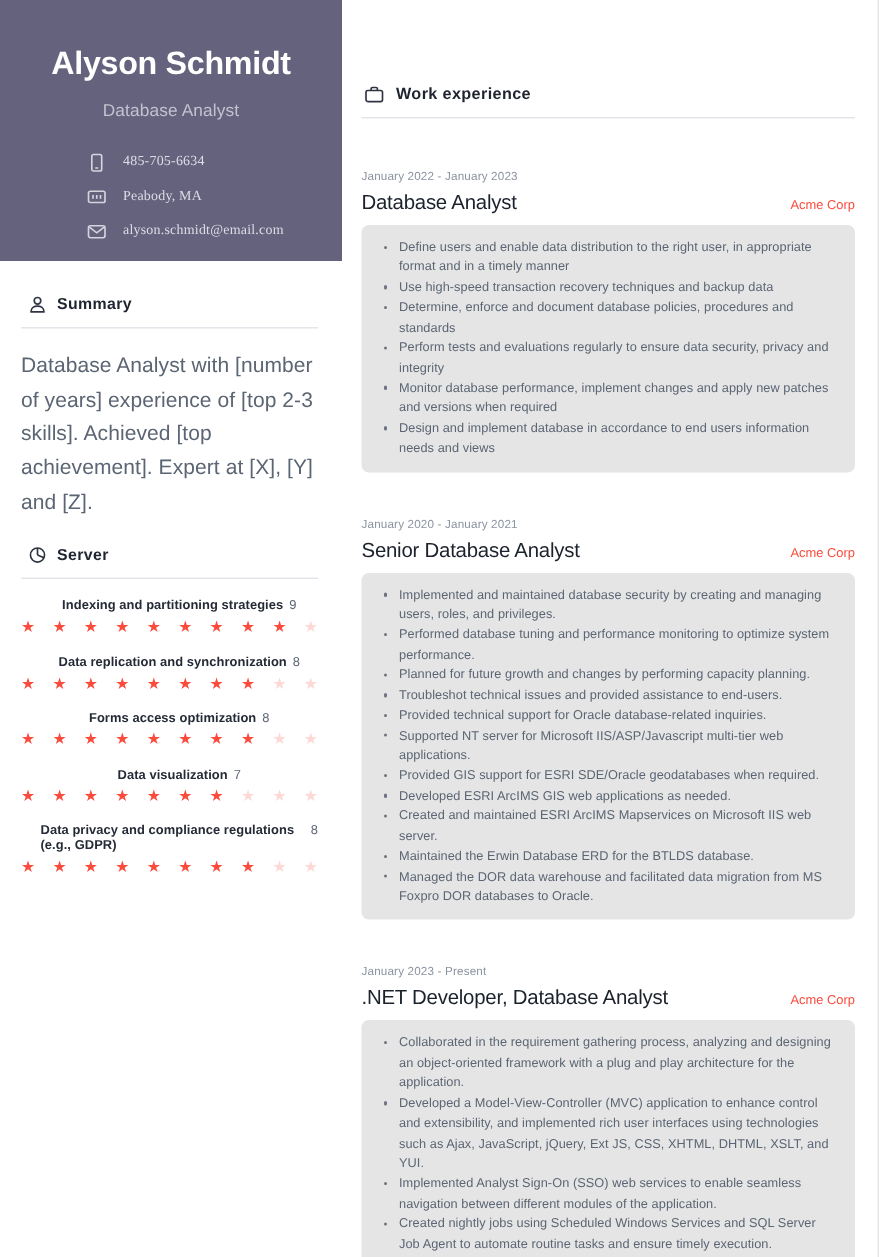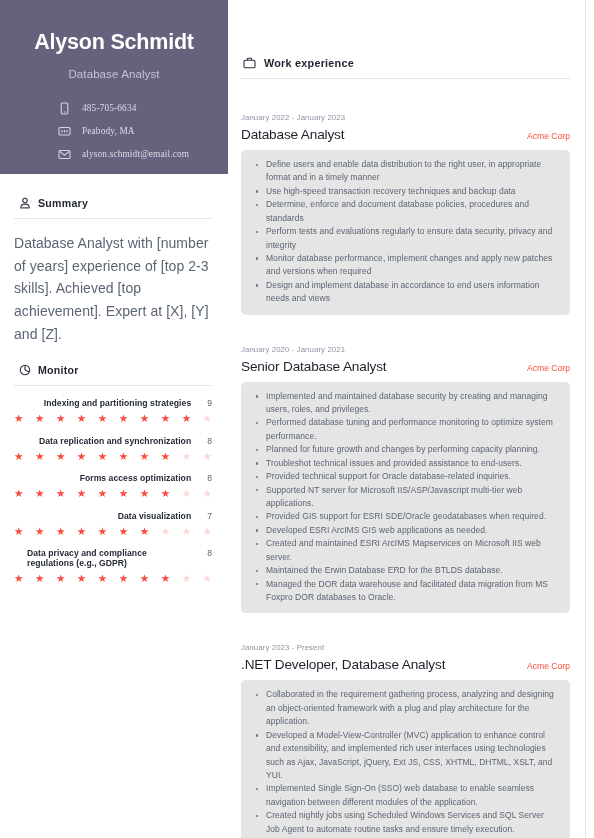--- a/index.html
+++ b/index.html
@@ -149,22 +149,22 @@
     display: flex;
     flex-direction: column;
     gap: 12px;
   }
 
   .skill-item { width: 100%; }
 
   .skill-top {
     display: flex;
     align-items: baseline;
-    justify-content: flex-end;
-    gap: 16px;
+    justify-content: center;
+    gap: 4px;
     padding-left: 13px;
   }
 
   .skill-name {
     font-size: 8.6px;
     font-weight: bold;
     color: #252b36;
     letter-spacing: 0.05px;
   }
 
@@ -356,21 +356,21 @@
 
       <section class="side-section">
         <div class="side-section-head">
           <span class="side-section-icon">
             <svg width="12" height="12" viewBox="0 0 12 12" fill="none" stroke="currentColor" stroke-width="1.1">
               <circle cx="6" cy="6" r="4.7"></circle>
               <line x1="6" y1="1.3" x2="6" y2="6"></line>
               <line x1="6" y1="6" x2="10.3" y2="7.9"></line>
             </svg>
           </span>
-          <span class="side-section-title">Monitor</span>
+          <span class="side-section-title">Server</span>
         </div>
         <div class="side-rule"></div>
         <div id="skills-list">
             <div class="skill-item">
               <div class="skill-top">
                 <span class="skill-name">Indexing and partitioning strategies</span>
                 <span class="skill-score">9</span>
               </div>
               <div class="skill-stars">
                 <span class="star">★</span>
@@ -519,21 +519,21 @@
         <article class="job">
           <div class="job-dates">January 2023 - Present</div>
           <div class="job-header-row">
             <h2 class="job-role">.NET Developer, Database Analyst</h2>
             <span class="job-company">Acme Corp</span>
           </div>
           <div class="job-card">
             <ul class="job-bullets">
               <li>Collaborated in the requirement gathering process, analyzing and designing an object-oriented framework with a plug and play architecture for the application.</li>
               <li>Developed a Model-View-Controller (MVC) application to enhance control and extensibility, and implemented rich user interfaces using technologies such as Ajax, JavaScript, jQuery, Ext JS, CSS, XHTML, DHTML, XSLT, and YUI.</li>
-              <li>Implemented Single Sign-On (SSO) web database to enable seamless navigation between different modules of the application.</li>
+              <li>Implemented Analyst Sign-On (SSO) web services to enable seamless navigation between different modules of the application.</li>
               <li>Created nightly jobs using Scheduled Windows Services and SQL Server Job Agent to automate routine tasks and ensure timely execution.</li>
               <li>Developed Windows Forms applications for internal operations, providing efficient and user-friendly interfaces.</li>
               <li>Designed and implemented database components including tables, views, and indexes, and utilized T-SQL programming for data manipulation and retrieval.</li>
             </ul>
           </div>
         </article>
       </div>
 
   </main>
 

